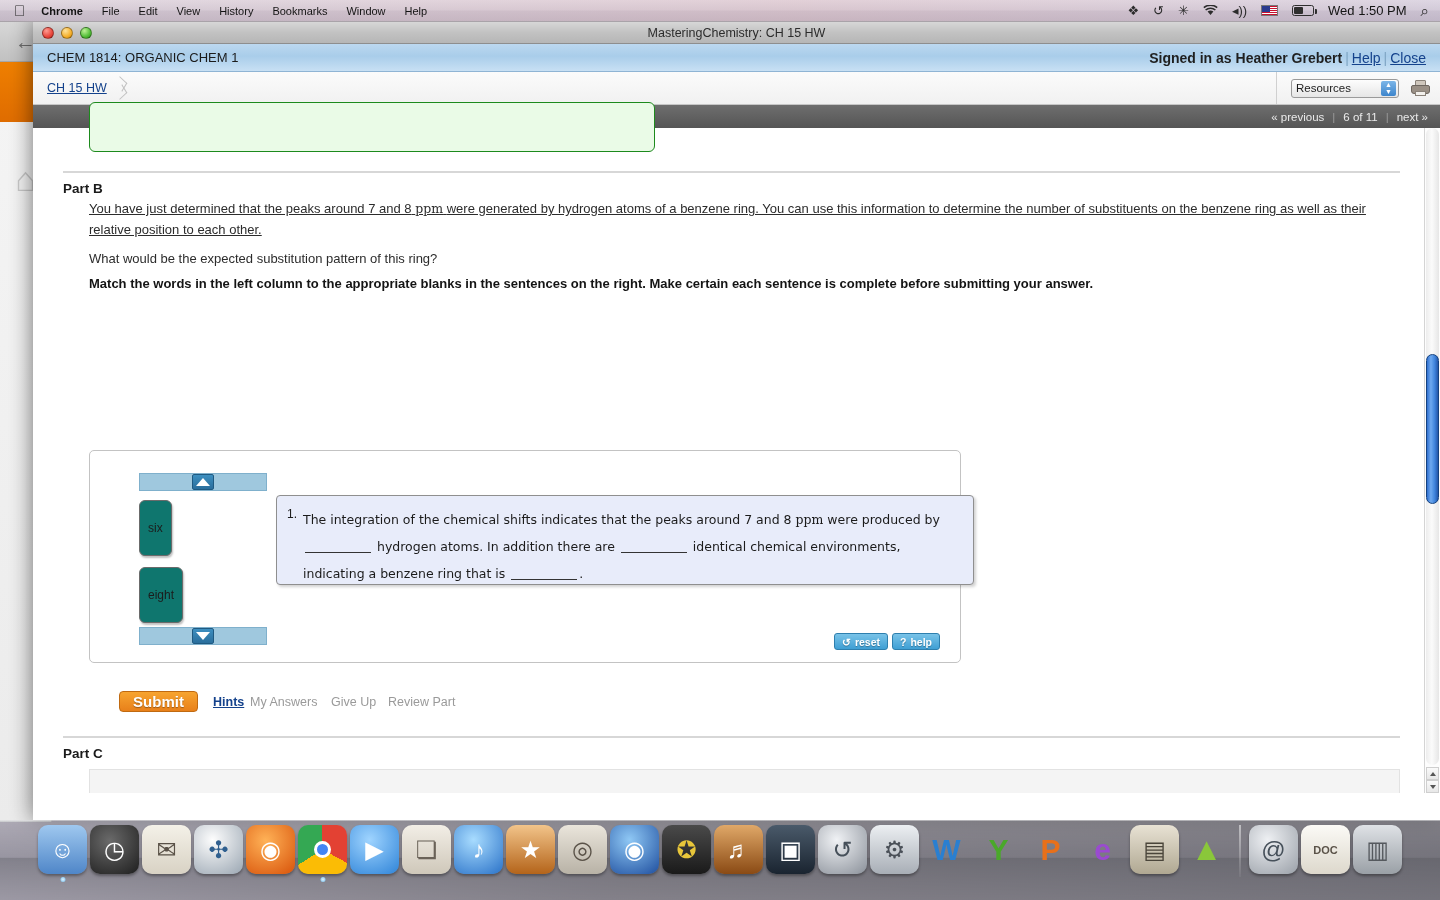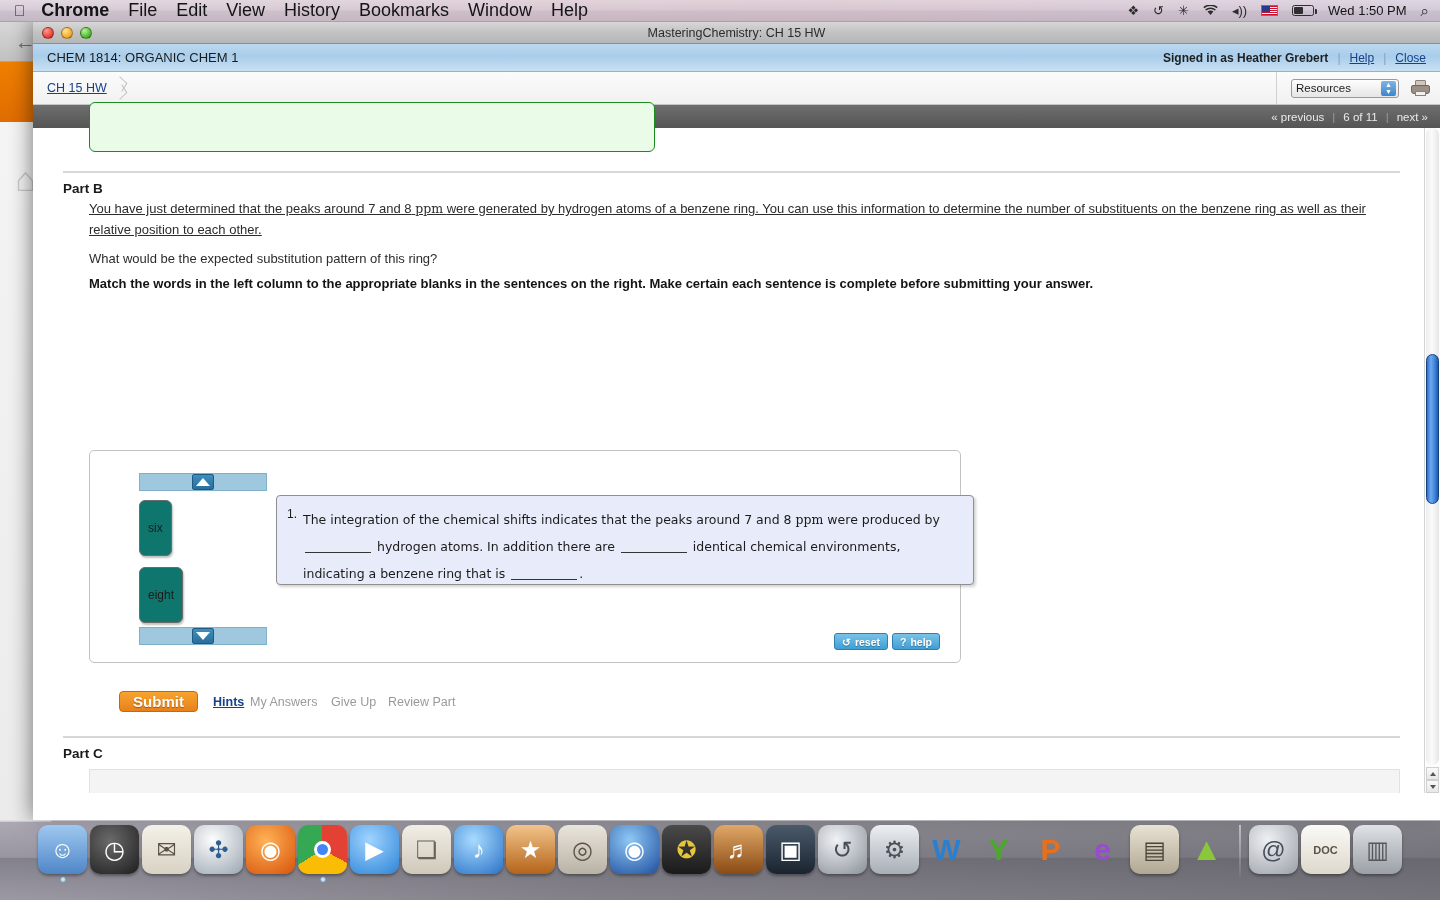--- a/index.html
+++ b/index.html
@@ -19,21 +19,21 @@
     background: linear-gradient(180deg,#f2eef0 0%,#e4dfe3 48%,#d8d2d8 52%,#cdc6cd 100%);
     display:flex; align-items:center; z-index:50;
     border-bottom:1px solid #a9a3a9;
   }
   #menubar .mb-tint {
     position:absolute; inset:0;
     background:linear-gradient(90deg, rgba(150,120,160,0.18) 0%, rgba(190,140,160,0.30) 55%, rgba(150,130,180,0.22) 100%);
     pointer-events:none;
   }
   .apple-logo { margin-left:14px; font-size:15px; line-height:1; color:#2b2b2b; position:relative; }
-  .menu-item { font-size:18px; color:#141414; margin-left:19px; position:relative; white-space:nowrap; }
+  .menu-item { font-size:11px; color:#141414; margin-left:19px; position:relative; white-space:nowrap; }
   .menu-item.bold { font-weight:bold; margin-left:16px; }
   #menubar-right { margin-left:auto; display:flex; align-items:center; gap:14px; padding-right:11px; position:relative; }
   #menubar-right .mbi { font-size:13px; color:#2c2c2c; line-height:1; display:flex; align-items:center; }
   .clocktext { font-size:13px; color:#141414; }
   .flag {
     width:17px; height:11px; display:inline-block; position:relative;
     background:repeating-linear-gradient(180deg,#c8102e 0px,#c8102e 1px,#fff 1px,#fff 2px);
     border:1px solid #777;
   }
   .flag:after{content:"";position:absolute;left:0;top:0;width:8px;height:6px;background:#2a3b8f;}
@@ -86,21 +86,21 @@
   .url-rest{color:#777;}
 
   
   #page { position:relative; width:1407px; height:749px; background:#fff; overflow:hidden; }
 
   #mc-header {
     height:28px; background:linear-gradient(180deg,#bcd8f0 0%,#a9cdea 45%,#c8e0f4 100%);
     border-bottom:1px solid #8fb4d4; display:flex; align-items:center; padding:0 14px;
   }
   #mc-header .course { font-size:13px; color:#1b1b1b; }
-  #mc-header .right { margin-left:auto; display:flex; align-items:flex-start; gap:9px; font-size:12px; }
+  #mc-header .right { margin-left:auto; display:flex; align-items:flex-start; gap:3px; font-size:14px; }
   #mc-header .signed { font-weight:bold; color:#1f1f1f; }
   #mc-header .sep { color:#7fa5c4; }
   #mc-header a { color:#14428c; text-decoration:underline; }
 
   #mc-breadcrumb {
     height:33px; background:linear-gradient(180deg,#fbfbfb,#f1f1f1);
     border-bottom:1px solid #c6c6c6; display:flex; align-items:center; padding:0 0 0 14px;
   }
   .bc-link { font-size:12.5px; color:#14428c; text-decoration:underline; }
   .bc-chev { width:13px;height:22px; margin:0 7px; position:relative; }

